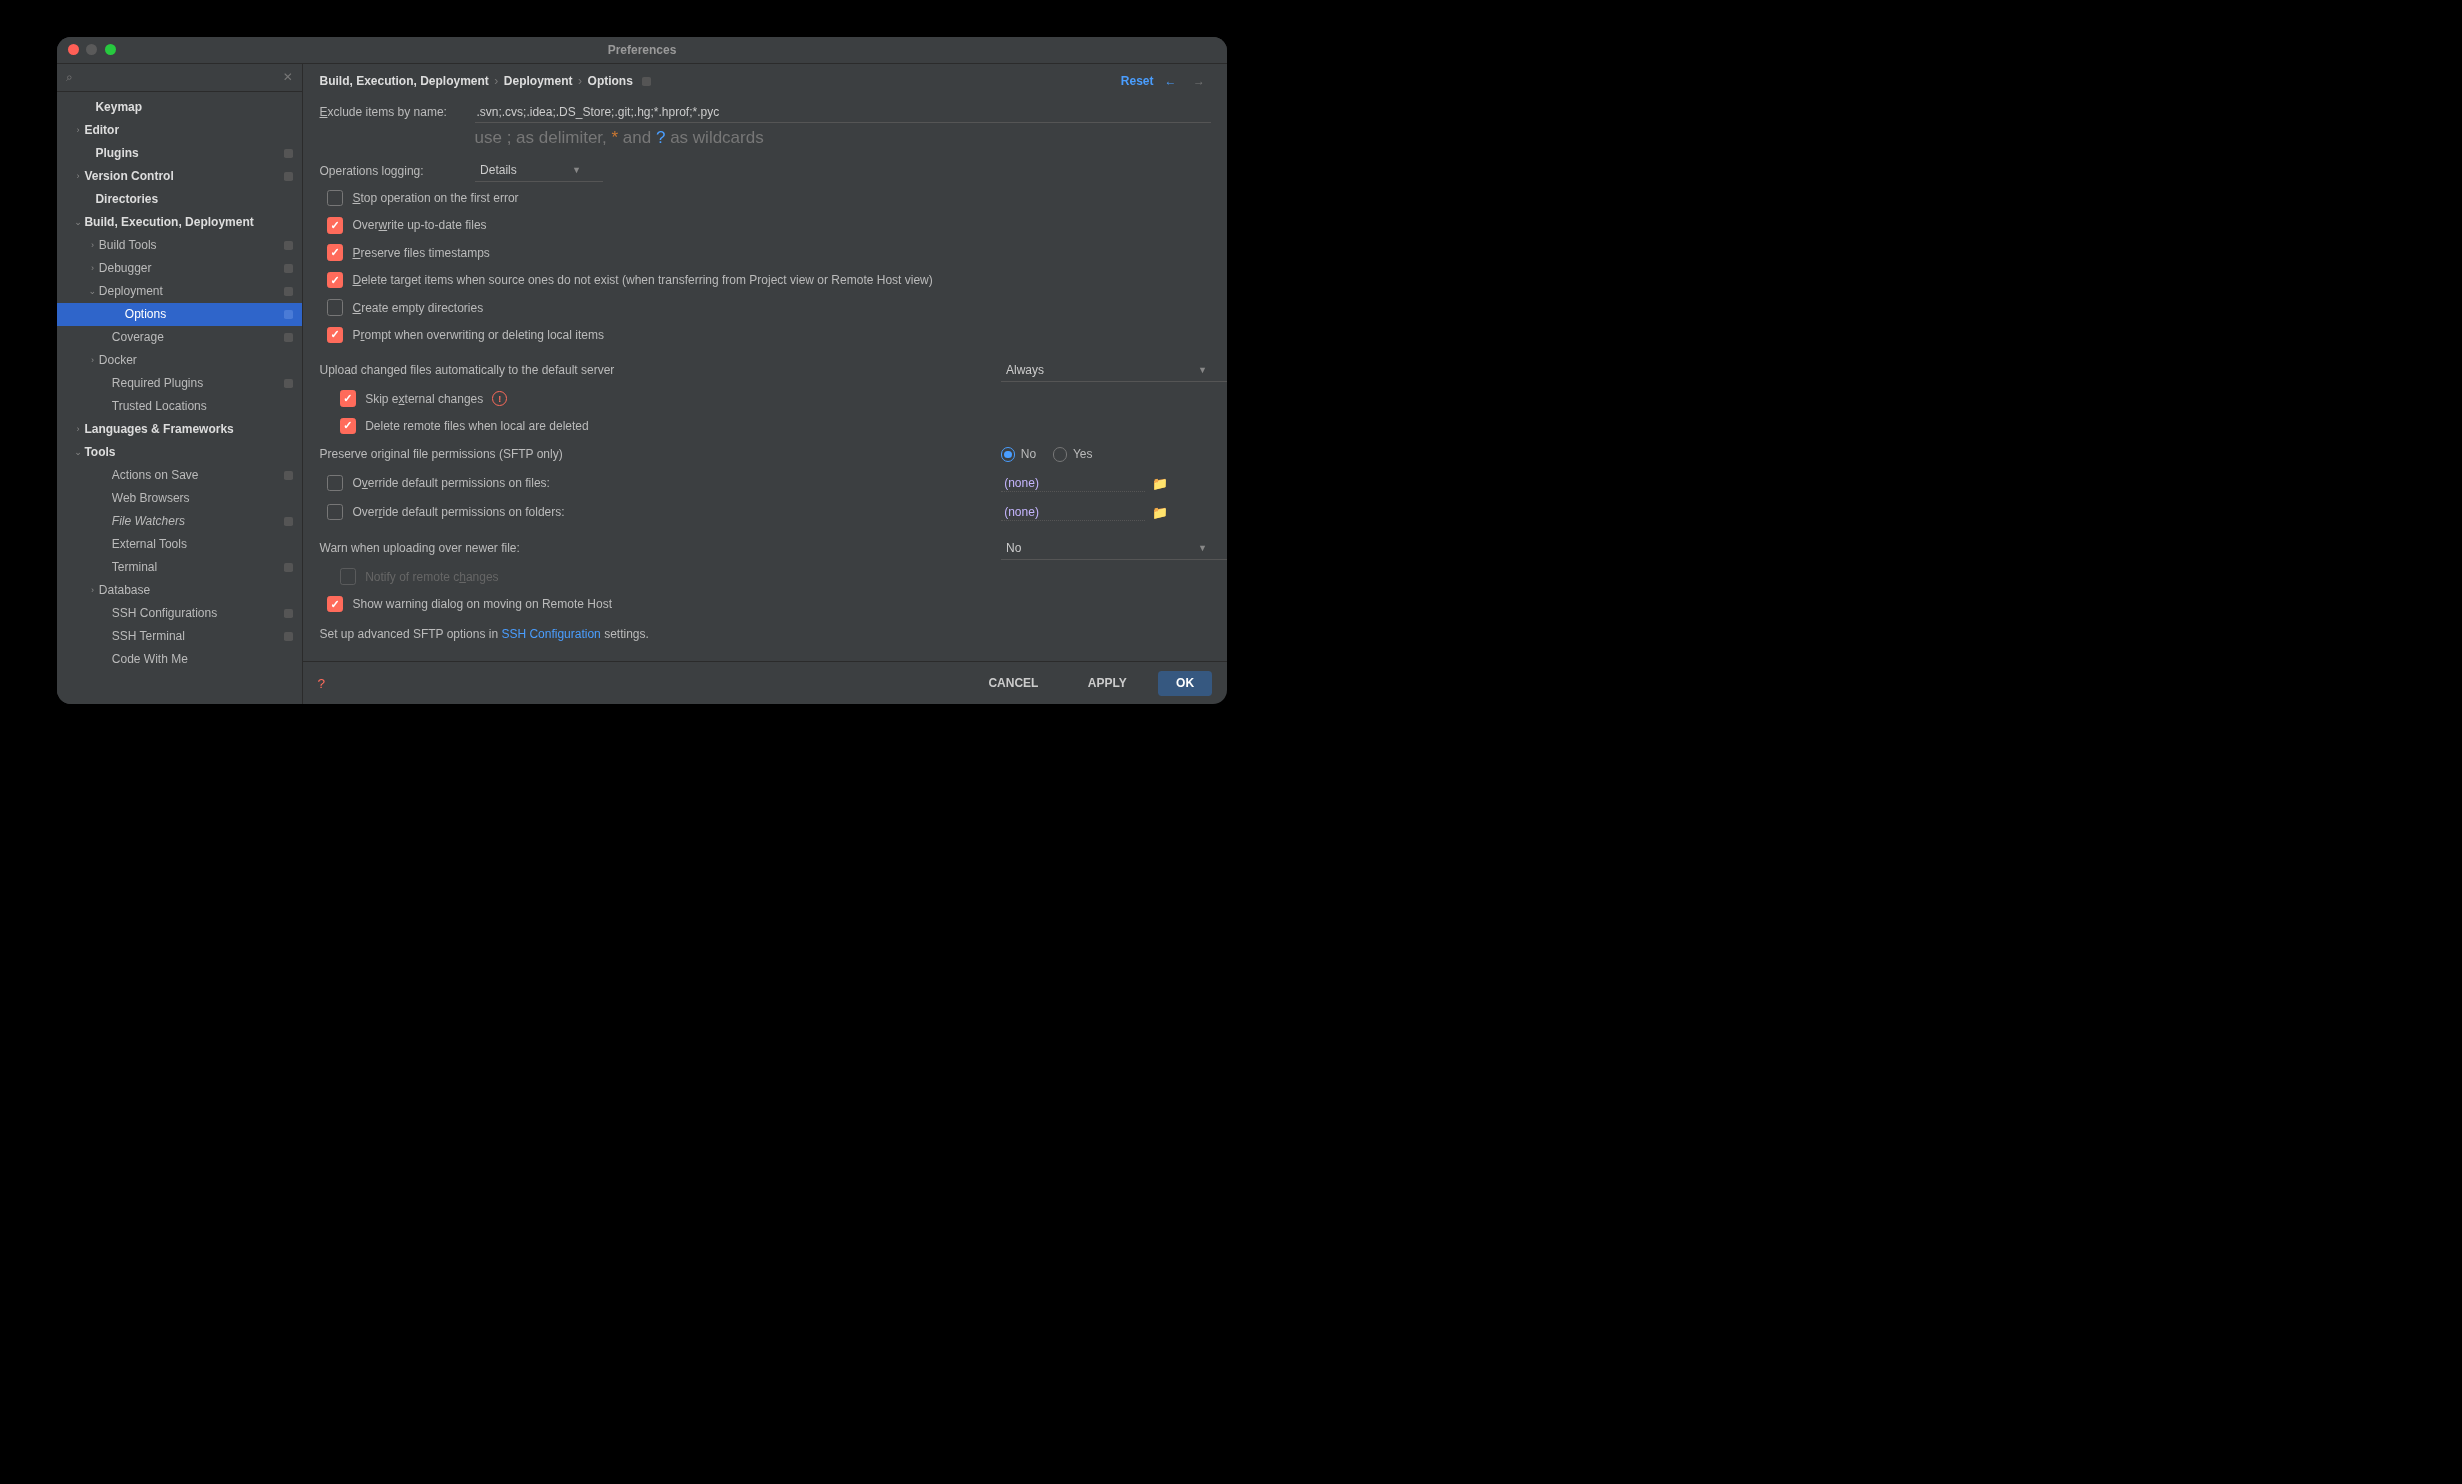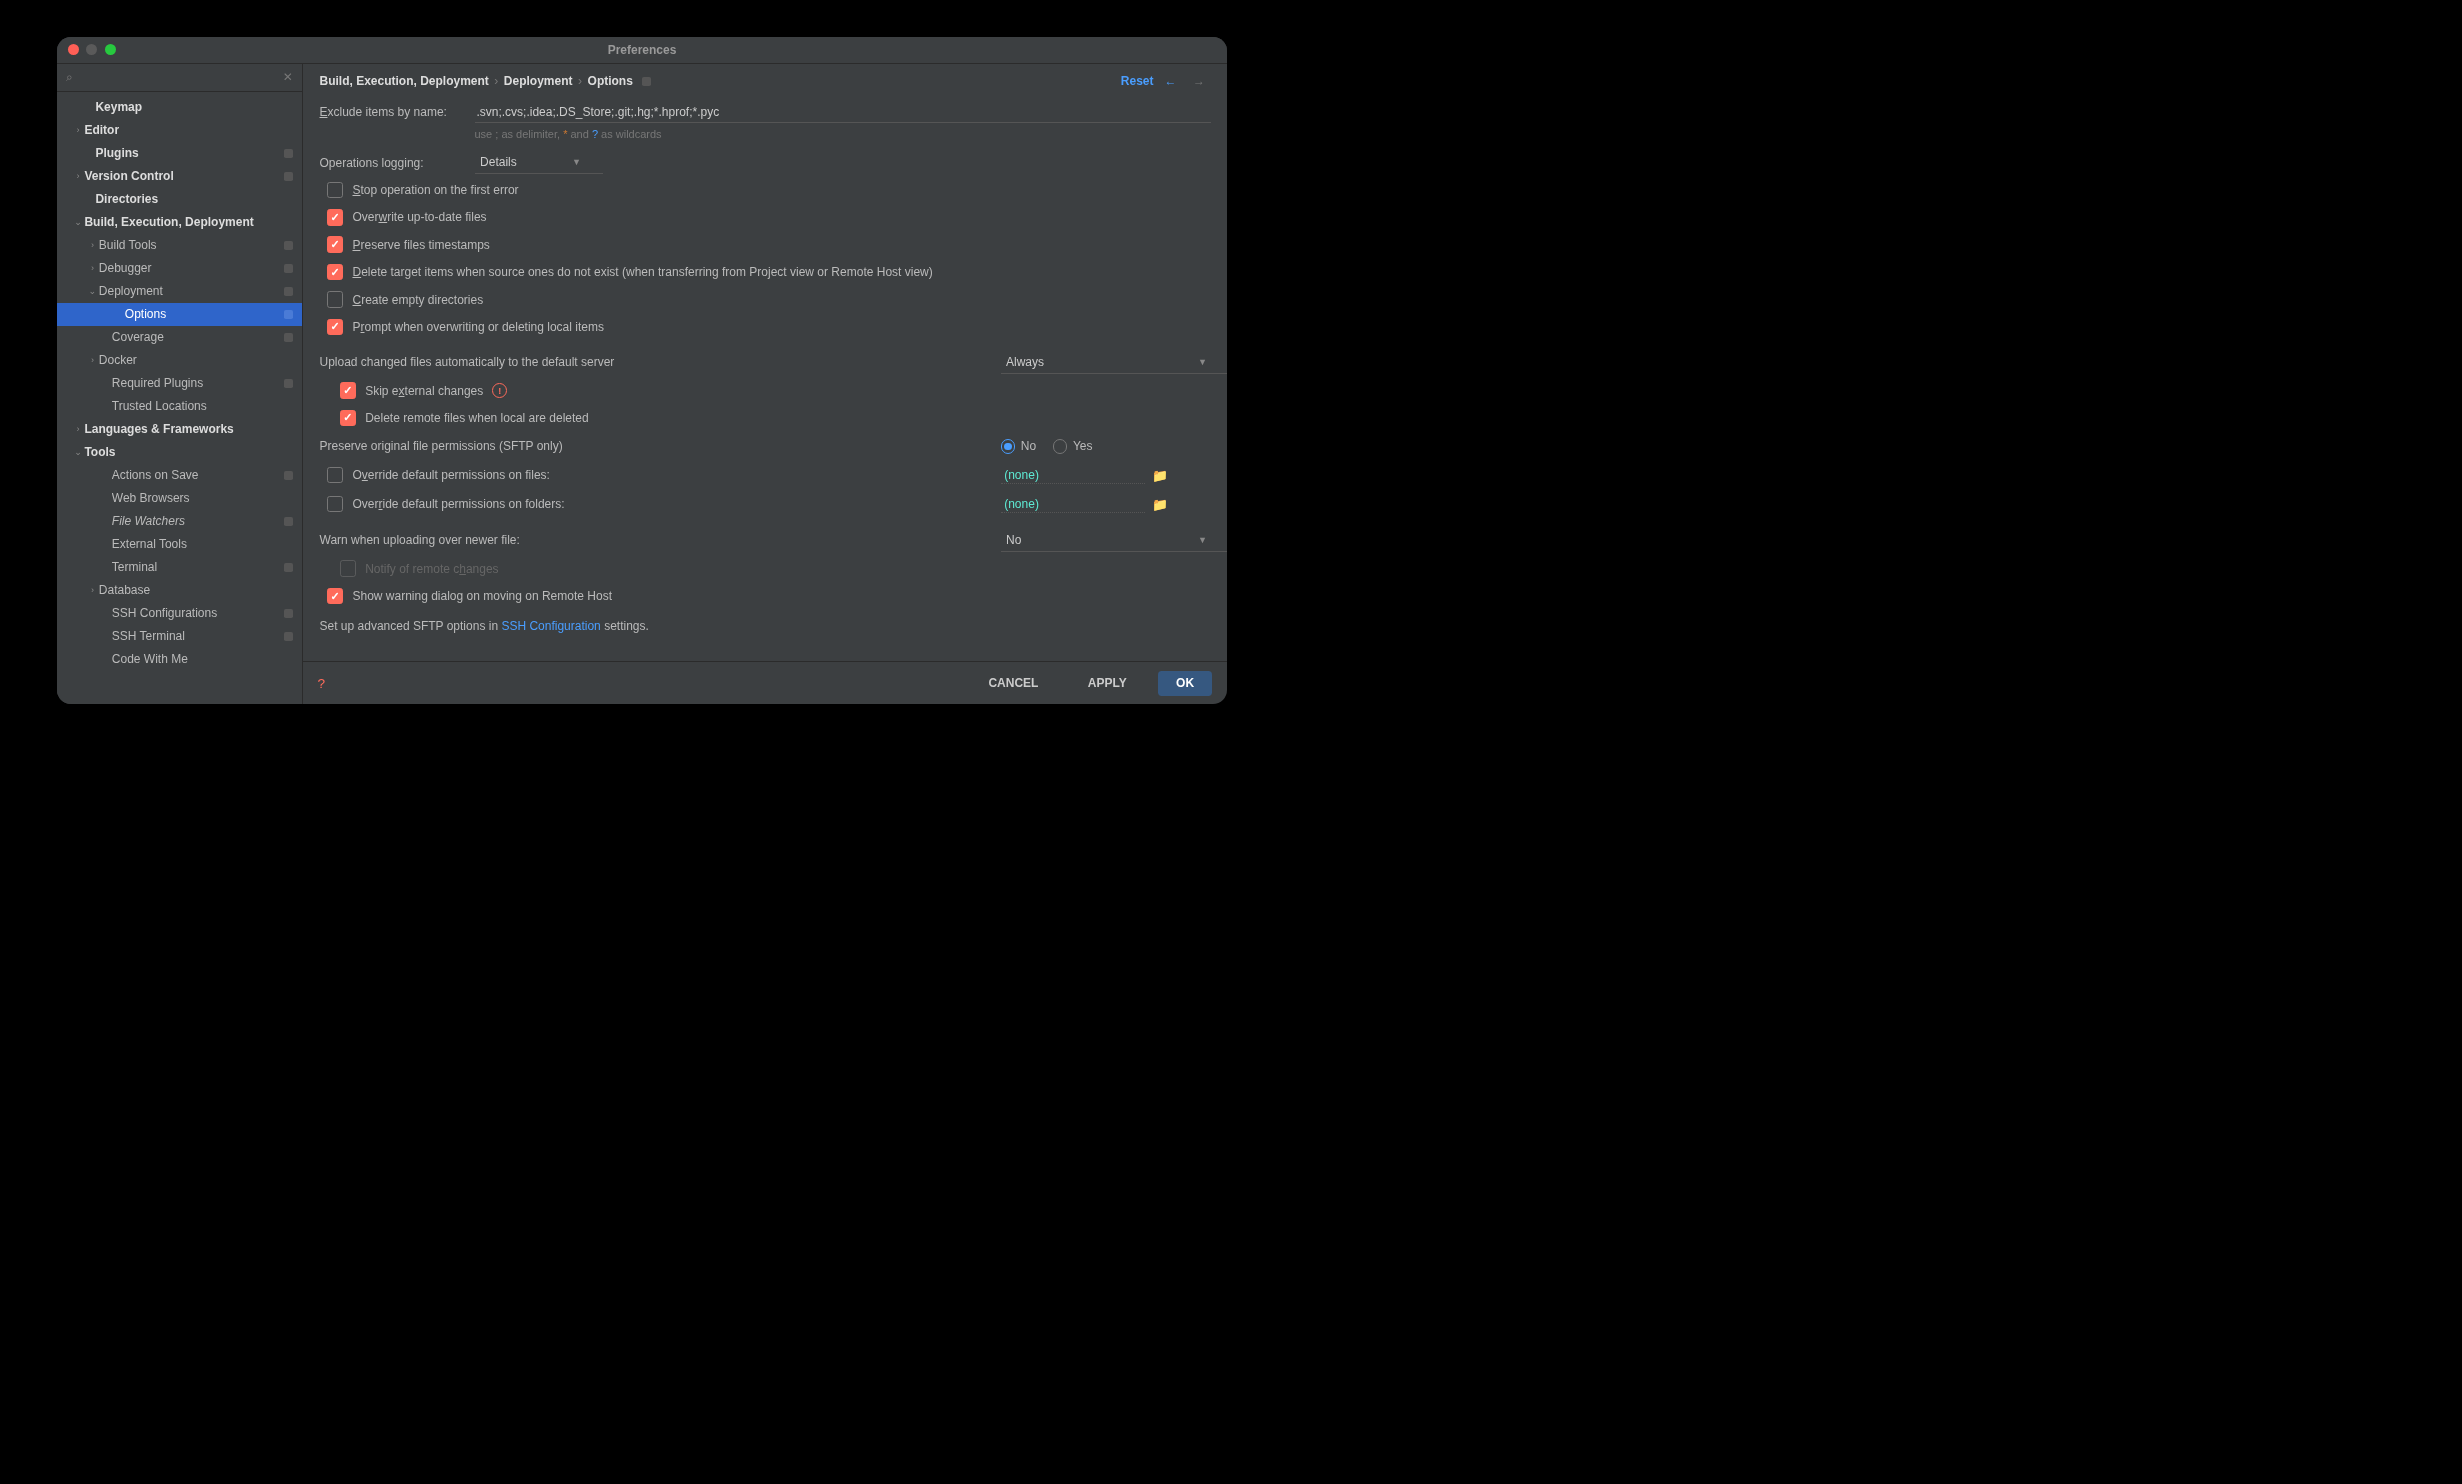--- a/index.html
+++ b/index.html
@@ -31,42 +31,42 @@
   .crumb-sep{color:#777;}
   .crumb-badge{width:9.1px;height:9.1px;border-radius:1.8px;background:#555;display:inline-block;margin-left:3.7px;}
   .spacer{flex:1;}
   .reset{color:#4a9eff;font-weight:600;cursor:pointer;}
   .navarrow{color:#777;padding:0 5.5px;cursor:pointer;}
   .navarrow.active{color:#4a9eff;}
   .content{flex:1;overflow:auto;padding:0 16.5px 9.1px 16.5px;}
   .row{display:flex;align-items:center;min-height:27.4px;gap:9.1px;}
   .row.label-input .lbl{width:146px;color:#bbb;}
   .txtinput{flex:1;background:transparent;border:none;border-bottom:0.9px solid #555;color:#ccc;font-size:12px;padding:3.7px 1.8px;outline:none;}
-  .hint{color:#777;font-size:11px;margin-left:155px;margin-top:1.8px;margin-bottom:9.1px;}
+  .hint{color:#777;font-size:17px;margin-left:155px;margin-top:1.8px;margin-bottom:9.1px;}
   .hint .star{color:#cc7832;}
   .hint .q{color:#4a9eff;}
   .select{background:transparent;border:none;border-bottom:0.9px solid #555;color:#ccc;font-size:12px;padding:3.7px 22px 3.7px 5.5px;position:relative;display:inline-flex;align-items:center;min-width:101px;cursor:pointer;}
   .select.wide{min-width:201px;justify-content:space-between;}
   .select .caret{margin-left:auto;color:#888;font-size:9.1px;}
   .chkrow{display:flex;align-items:center;min-height:27.4px;gap:9.1px;padding-left:7.3px;}
   .chkrow.indent{padding-left:20px;}
   .chkbox{width:14.6px;height:14.6px;border:0.9px solid #777;border-radius:2.7px;display:flex;align-items:center;justify-content:center;cursor:pointer;flex-shrink:0;}
   .chkbox.checked{background:#ff6b5b;border-color:#ff6b5b;}
   .chkbox.checked::after{content:"✓";color:#fff;font-size:11px;font-weight:700;}
   .chklabel{color:#bbb;}
   .chklabel.disabled{color:#666;}
   .warn-icon{color:#ff6b5b;font-weight:700;border:0.9px solid #ff6b5b;border-radius:50%;width:12.8px;height:12.8px;display:inline-flex;align-items:center;justify-content:center;font-size:9.1px;}
   .split{display:flex;align-items:center;min-height:29px;gap:18.3px;}
   .split .left{flex:1;color:#bbb;}
   .split .right{width:210px;display:flex;align-items:center;}
   .radio{width:12.8px;height:12.8px;border:0.9px solid #777;border-radius:50%;display:inline-flex;align-items:center;justify-content:center;margin-right:5.5px;cursor:pointer;}
   .radio.checked{border-color:#4a9eff;}
   .radio.checked::after{content:"";width:7.3px;height:7.3px;border-radius:50%;background:#4a9eff;}
   .radiolbl{color:#bbb;margin-right:16.5px;}
-  .perm{background:transparent;border:none;border-bottom:0.9px dotted #555;color:#5eead4;font-size:12px;padding:1.8px 3.7px;width:137px;outline:none;}
+  .perm{background:transparent;border:none;border-bottom:0.9px dotted #555;color:#c4b5fd;font-size:12px;padding:1.8px 3.7px;width:137px;outline:none;}
   .folder-icon{color:#888;font-size:12.8px;cursor:pointer;margin-left:7.3px;}
   .section-gap{height:7.3px;}
   .footnote{color:#bbb;margin-top:9.1px;}
   .footnote a{color:#4a9eff;text-decoration:none;}
   .footer{height:42px;border-top:0.9px solid #2b2b2b;display:flex;align-items:center;padding:0 14.6px;gap:12.8px;}
   .help{color:#ff6b5b;font-size:13.7px;cursor:pointer;}
   .footer .spacer{flex:1;}
   .btn{padding:5.5px 18.3px;color:#ccc;font-weight:600;cursor:pointer;border-radius:3.7px;}
   .btn.primary{background:#365880;color:#fff;}
   .uline{text-decoration:underline;}

